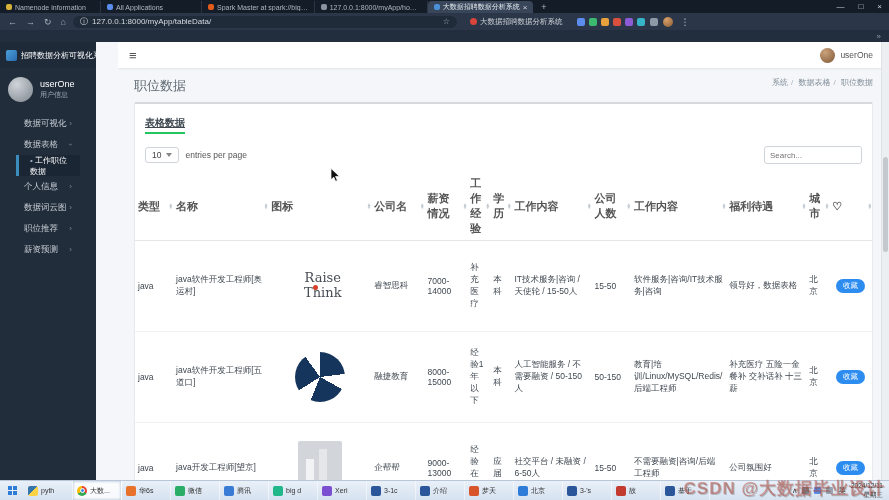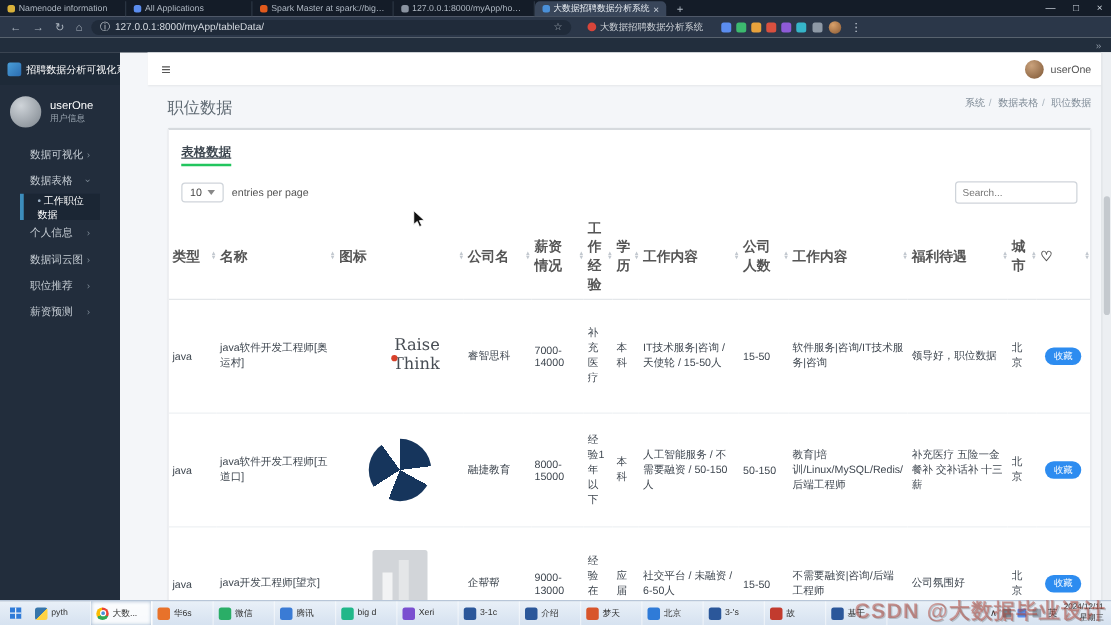--- a/index.html
+++ b/index.html
@@ -105,21 +105,21 @@
   .sort::after{content:"▾";}
   tbody td{padding:6px 3px;border-bottom:1px solid #eef1f3;vertical-align:middle;height:78px;
            word-break:break-word;}
   col.c1{width:5.0%}col.c2{width:12.5%}col.c3{width:13.5%}col.c4{width:7.0%}
   col.c5{width:5.6%}col.c6{width:3.0%}col.c7{width:2.8%}col.c8{width:10.5%}
   col.c9{width:5.2%}col.c10{width:12.5%}col.c11{width:10.5%}col.c12{width:3.0%}col.c13{width:5.6%}
   td:nth-child(3),td:last-child{text-align:center;}
   .badge{background:#2d8cf0;color:#fff;border-radius:8px;padding:2px 7px;font-size:7.5px;
          display:inline-block;white-space:nowrap;}
   .logo{margin:0 auto;position:relative;}
-  .logo[data-kind="raise"]{width:58px;text-align:right;padding-left:6px;
+  .logo[data-kind="raise"]{width:58px;text-align:center;padding-left:6px;
         font-family:"DejaVu Serif",serif;font-size:13px;color:#474d54;line-height:1.15;}
   .logo .dot{display:none;}
   .logo[data-kind="raise"] .dot{display:block;position:absolute;width:5px;height:5px;
         border-radius:50%;background:#d8402a;left:25px;top:14px;}
   .logo[data-kind="swirl"]{width:50px;height:50px;border-radius:50%;
         background:conic-gradient(#16355c 0 23%,#fff 23% 33%,#16355c 33% 56%,
                    #fff 56% 66%,#16355c 66% 90%,#fff 90% 100%);}
   .logo[data-kind="building"]{width:44px;height:54px;background:#d2d5d9;border-radius:2px;}
   .logo[data-kind="building"]::before{content:"";position:absolute;left:8px;bottom:6px;width:8px;
         height:30px;background:#f2f3f4;}
@@ -419,21 +419,21 @@
                 <span class="dot"></span>
               </div>
             </td>
             <td>睿智思科</td>
             <td>7000-14000</td>
             <td>补充医疗</td>
             <td>本科</td>
             <td>IT技术服务|咨询 / 天使轮 / 15-50人</td>
             <td>15-50</td>
             <td>软件服务|咨询/IT技术服务|咨询</td>
-            <td>领导好，职位数据</td>
+            <td>领导好，数据表格</td>
             <td>北京</td>
             <td>
               <span class="badge">收藏</span>
             </td>
           </tr>
 
           <tr>
             <td>java</td>
             <td>java软件开发工程师[五道口]</td>
             <td>

